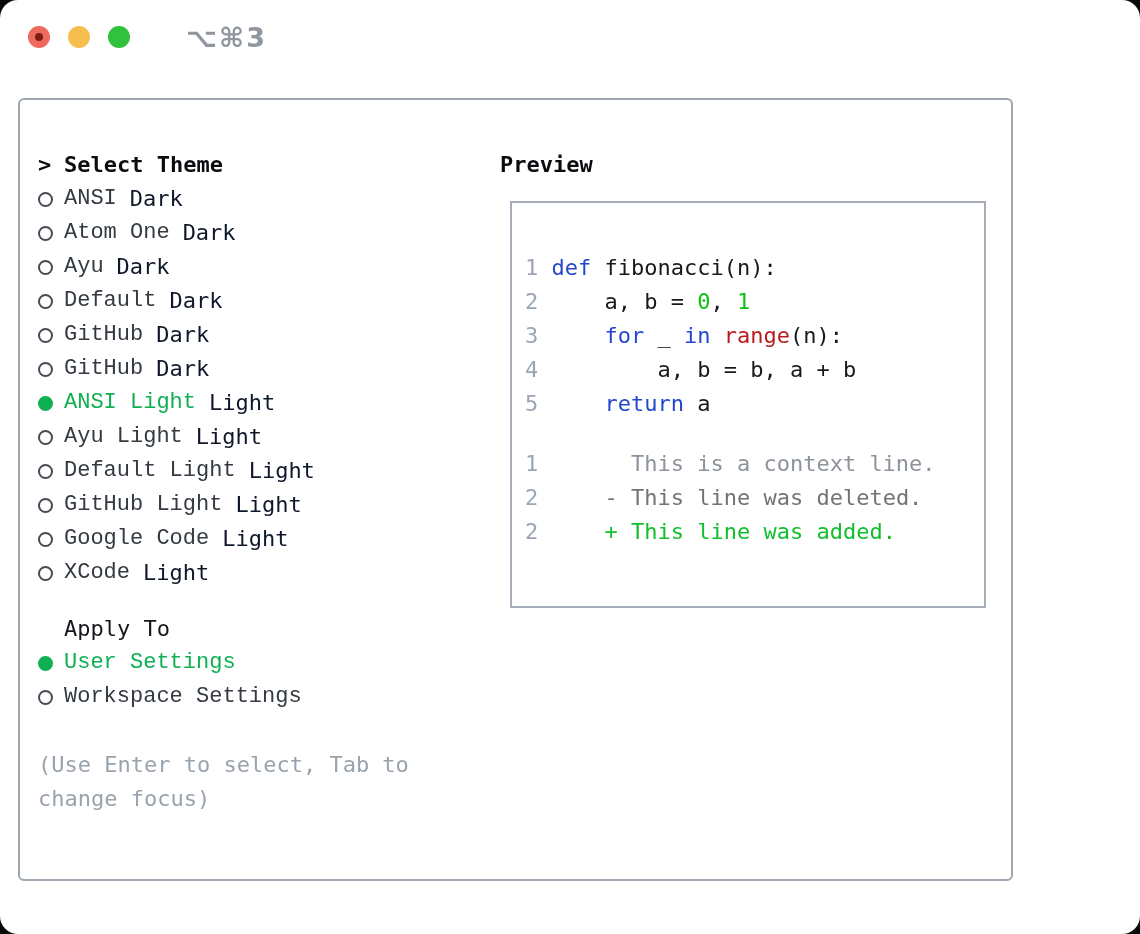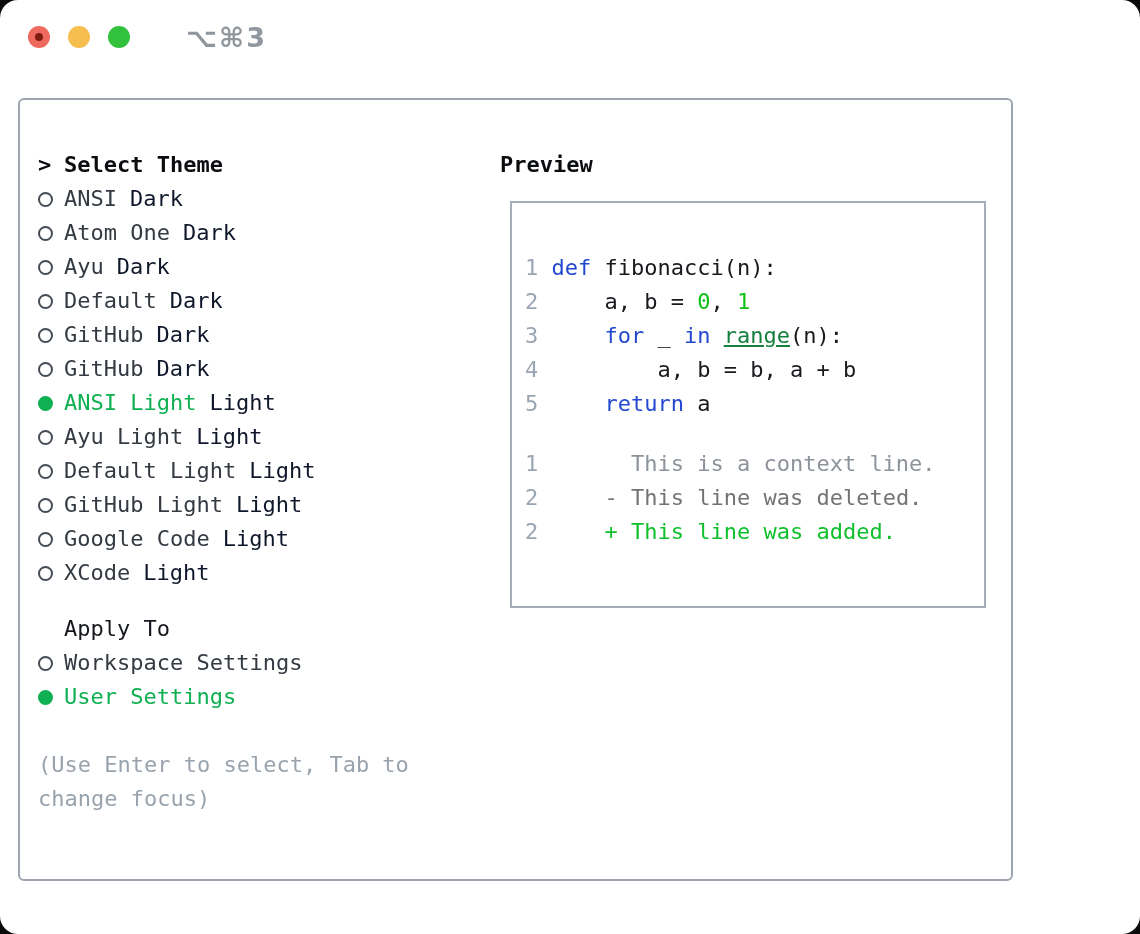--- a/index.html
+++ b/index.html
@@ -42,21 +42,21 @@
   }
   .left-col { width:462px; flex:none; }
   .right-col { flex:1; }
 
   .trow { height:34px; display:flex; align-items:center; white-space:pre; }
   .marker { width:26px; flex:none; display:inline-flex; align-items:center; }
   .cursor-glyph { font-weight:bold; color:#0a0c0f; }
   .circ { width:15px; height:15px; border-radius:50%; border:2px solid #454c56; }
   .circ.fill { background:#0fb052; border-color:#0fb052; }
   .hdr-label { font-weight:bold; color:#0a0c0f; }
-  .tname { color:#343a42; }
+  .tname { color:#343a42;font-family:Liberation Mono, monospace; }
   .tname.sel { color:#0fb052; }
   .variant { color:#0f172a; margin-left:13px; }
   .apply-label { color:#14171b; }
   .apply-section { margin-top:22px; }
   .help-block { margin-top:34px; color:#99a3ae; }
   .help-line { height:34px; }
 
   
   .preview-label { height:34px; font-weight:bold; color:#0a0c0f; }
   .preview-box {
@@ -66,21 +66,21 @@
     padding:48px 0 4px 13px;
     overflow:hidden;
     background:#fff;
   }
   .cline { height:34px; white-space:pre; }
   .diff-block { margin-top:26px; }
   .tk-num { color:#9aa5b3; }
   .tk-plain { color:#17191d; }
   .tk-kw { color:#2348cf; }
   .tk-lit { color:#0cc113; }
-  .tk-builtin { color:#15803d;text-decoration:underline; }
+  .tk-builtin { color:#b91c1c; }
   .tk-context { color:#8d939b; }
   .tk-del { color:#737373; }
   .tk-add { color:#0fc02c; }
 </style>
 </head>
 <body>
 
 <div class="window">
 
   <div class="titlebar">
@@ -114,22 +114,22 @@
           <div class="trow"><span class="marker"><span class="circ"></span></span><span class="tname">Google Code</span><span class="variant">Light</span></div>
           <div class="trow"><span class="marker"><span class="circ"></span></span><span class="tname">XCode</span><span class="variant">Light</span></div>
         </div>
 
       <div class="apply-section">
         <div class="trow">
           <span class="marker"></span>
           <span class="apply-label">Apply To</span>
         </div>
         <div id="apply-options">
+            <div class="trow"><span class="marker"><span class="circ fill"></span></span><span class="tname sel">User Settings</span></div>
             <div class="trow"><span class="marker"><span class="circ"></span></span><span class="tname">Workspace Settings</span></div>
-            <div class="trow"><span class="marker"><span class="circ fill"></span></span><span class="tname sel">User Settings</span></div>
           </div>
       </div>
 
       <div class="help-block">
         <div class="help-line">(Use Enter to select, Tab to</div>
         <div class="help-line">change focus)</div>
       </div>
     </div>
 
     <div class="right-col">

